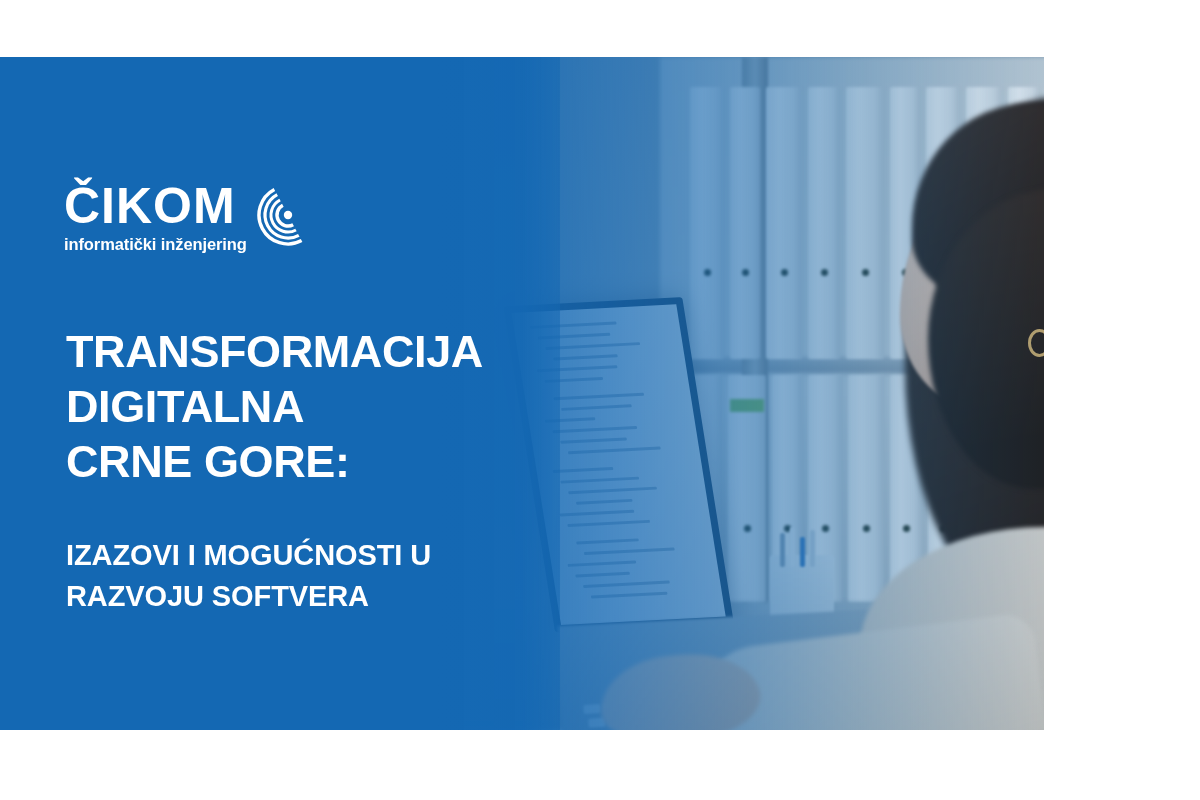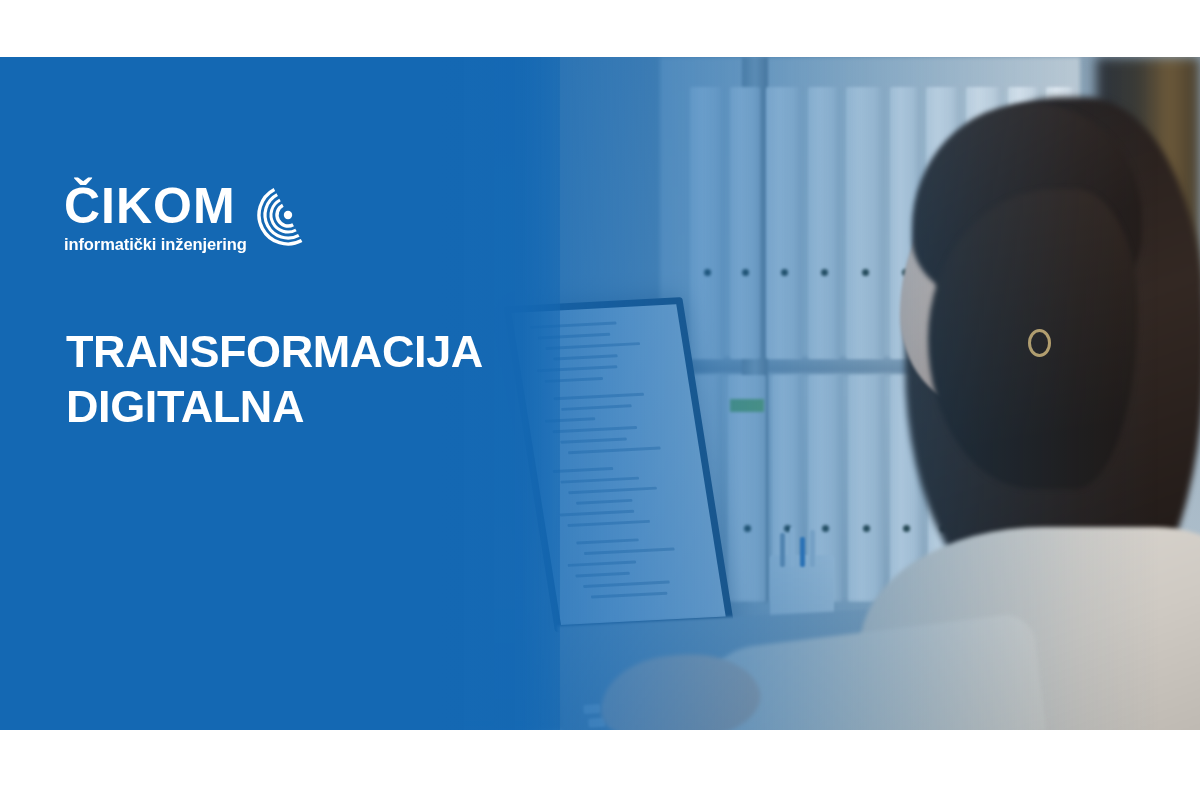--- a/index.html
+++ b/index.html
@@ -21,21 +21,21 @@
     width: 1200px;
     height: 800px;
     background: #ffffff;
   }
 
   
   .banner {
     position: absolute;
     left: 0;
     top: 57px;
-    width: 1200px;
+    width: 1044px;
     height: 673px;
     overflow: hidden;
     background: #1468b3;
   }
 
   
   .photo {
     position: absolute;
     left: 0;
     top: 0;
@@ -537,17 +537,22 @@
             <path d="M31 31 m0,-11 a11,11 0 1,0 0,22" stroke-width="3.4" transform="rotate(-28 31 31)"></path>
             <circle cx="31" cy="31" r="4.2" stroke-width="0" fill="#ffffff"></circle>
           </g>
         </svg>
       </div>
     </div>
 
     <div class="headline">
       <div class="ln">TRANSFORMACIJA</div>
       <div class="ln">DIGITALNA</div>
+      <div class="ln">CRNE GORE:</div>
     </div>
 
+    <div class="subhead">
+      <div class="ln">IZAZOVI I MOGUĆNOSTI U</div>
+      <div class="ln">RAZVOJU SOFTVERA</div>
+    </div>
 
   </div>
 </div>
 
 </body></html>

